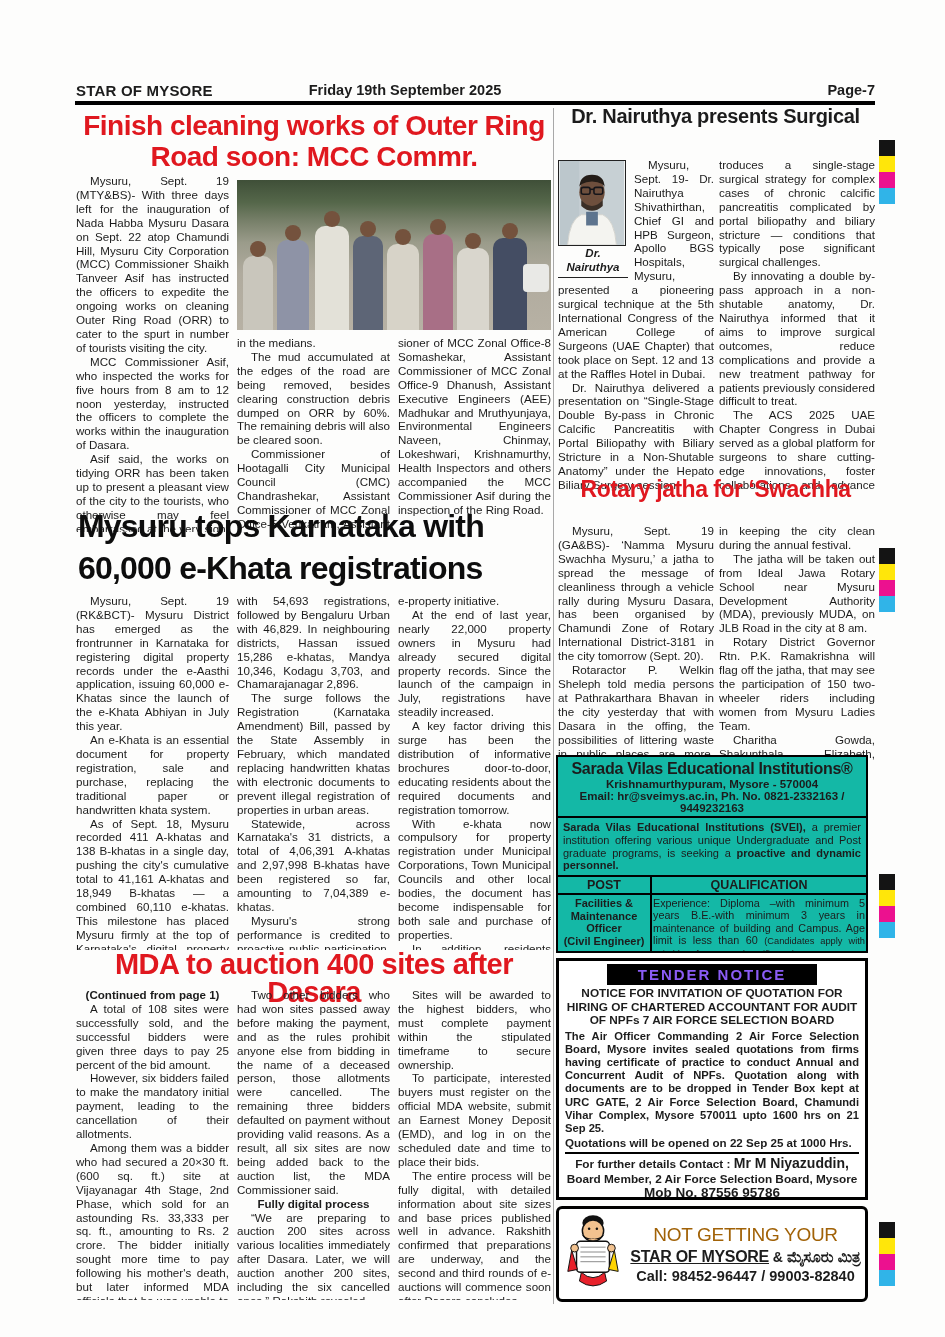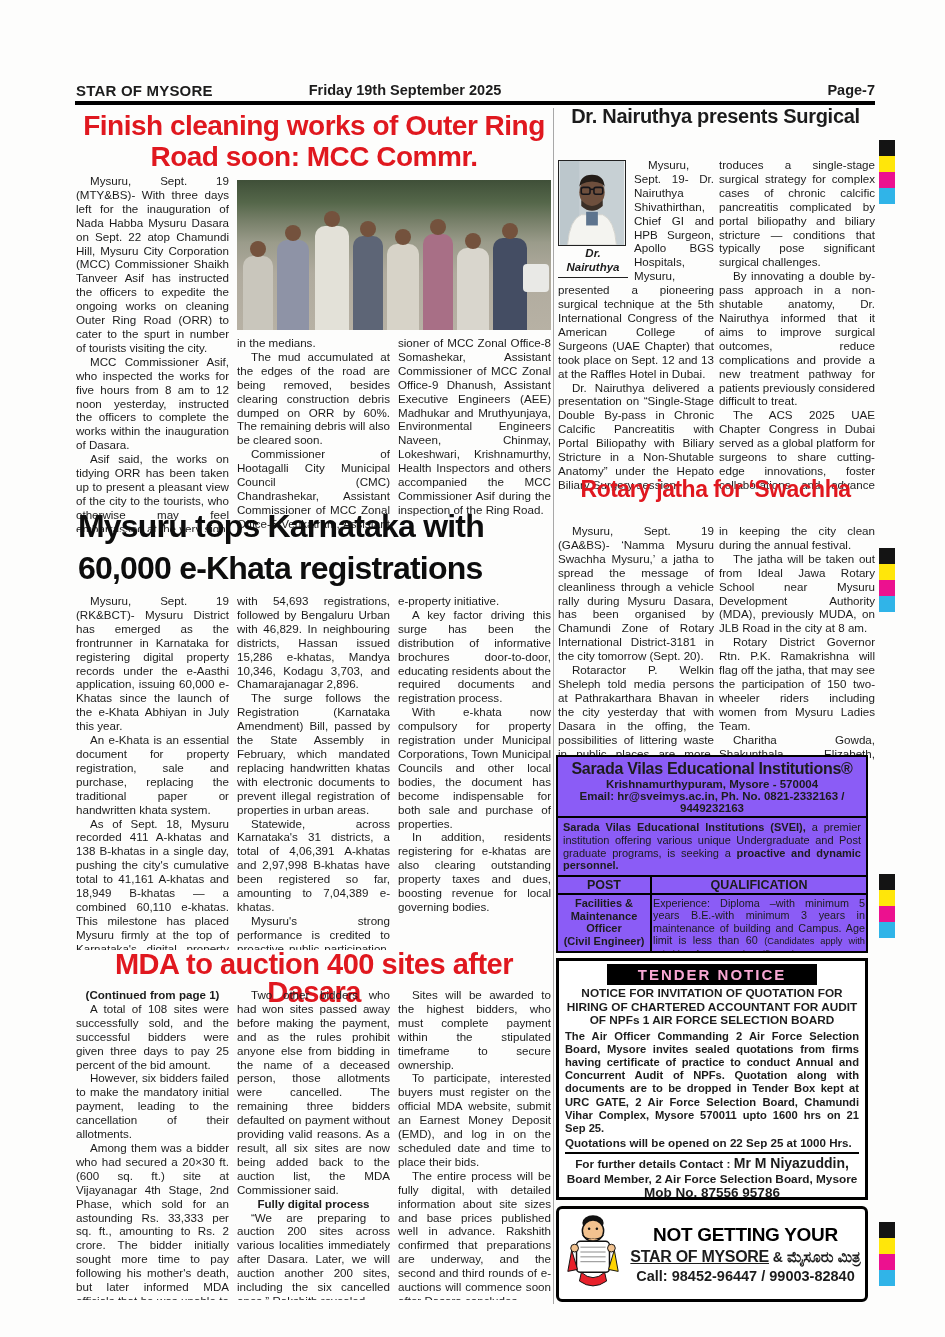--- a/index.html
+++ b/index.html
@@ -60,54 +60,54 @@
   .car { position:absolute; right:2px; bottom:38px; width:26px; height:28px; background:#e9e9e6; border-radius:4px; }
 
   
   .nai-photo { float:left; width:70px; margin:2px 6px 2px 0; }
   .nai-photo svg { display:block; border:1.5px solid #222; }
   .nai-cap { font-size:11.5px; font-weight:bold; font-style:italic; text-align:center;
     border-bottom:1.5px solid #222; padding:1px 0 2px; text-indent:0; }
 
   
   .svei { position:absolute; left:556px; top:755px; width:312px; height:198px; border:2.5px solid #000;
-    box-sizing:border-box; background:#8b5cf6; overflow:hidden; }
+    box-sizing:border-box; background:#14b8a6; overflow:hidden; }
   .svei-head { text-align:center; border-bottom:2px solid #000; padding:3px 2px 2px; }
   .svei-title { font-size:16px; font-weight:bold; letter-spacing:-.3px; }
   .svei-addr { font-size:11.5px; font-weight:bold; }
   .svei-mail { font-size:11.5px; font-weight:bold; }
   .svei-intro { padding:3px 5px; font-size:11px; line-height:12.8px; text-align:justify; border-bottom:2px solid #000; }
   .svei table { width:100%; border-collapse:collapse; }
   .svei th { border-bottom:2px solid #000; font-size:12.5px; padding:1px; }
   .svei th:first-child { border-right:2px solid #000; width:90px; }
   .svei td { border-bottom:2px solid #000; vertical-align:top; padding:2px 1px; }
   .svei td.post { border-right:2px solid #000; text-align:center; font-weight:bold; font-size:11px; line-height:12.6px; }
   .svei td.post p { margin:0; }
   .svei td.qual { font-size:10.8px; line-height:12.2px; text-align:justify; }
   .svei td.qual .small { font-size:9.3px; }
 
   
   .tender { position:absolute; left:556px; top:958px; width:312px; height:242px; border:3px solid #000;
     box-sizing:border-box; background:#fff; overflow:hidden; padding:3px 6px; }
-  .tender-bar { width:210px; margin:0 auto 2px; background:#000; color:#f9a8d4; text-align:center;
+  .tender-bar { width:210px; margin:0 auto 2px; background:#000; color:#8b5cf6; text-align:center;
     font-size:15px; font-weight:bold; letter-spacing:2px; padding:2px 0; }
   .tender-sub { font-size:11.8px; font-weight:bold; text-align:center; line-height:13.5px; margin-bottom:2px; }
   .tender-body { font-size:11.2px; font-weight:bold; text-align:justify; line-height:13.2px; }
   .tender-quote { font-size:11.6px; font-weight:bold; margin-top:1px; }
   .tender-contact { border-top:2px solid #000; margin-top:3px; padding-top:2px; text-align:center;
     font-size:11.8px; font-weight:bold; line-height:14.5px; }
   .tender-name { font-size:14px; }
   .tender-mob { font-size:13.5px; }
 
   
   .som { position:absolute; left:556px; top:1206px; width:312px; height:96px; border:3.5px solid #000;
     border-radius:6px; box-sizing:border-box; background:#fff; display:flex; align-items:center; overflow:hidden; }
   .som-mascot { flex:0 0 64px; padding-left:3px; }
   .som-text { flex:1; text-align:center; line-height:1.25; }
-  .som-l1 { color:#000000; font-size:19px; font-weight:bold; letter-spacing:-.3px; }
+  .som-l1 { color:#a16207; font-size:19px; font-weight:normal; letter-spacing:-.3px; }
   .som-brand { font-size:16px; font-weight:bold; text-decoration:underline; letter-spacing:-.3px; }
   .som-amp { font-size:14px; font-weight:bold; }
   .som-kn { font-size:15px; font-weight:bold; }
   .som-call { font-size:14.5px; font-weight:bold; }
 
   
   .regs { position:absolute; left:879px; width:16px; }
   .reg { width:16px; height:16px; }
   .rg-k { background:#141414; } .rg-y { background:#ffe60a; } .rg-m { background:#ec118f; } .rg-c { background:#30b4e8; }
   .regs.s1 { top:140px; } .regs.s2 { top:548px; } .regs.s3 { top:874px; } .regs.s4 { top:1222px; }
@@ -202,21 +202,22 @@
       <p>As of Sept. 18, Mysuru recorded 411 A-khatas and 138 B-khatas in a single day, pushing the city's cumulative total to 41,161 A-khatas and 18,949 B-khatas — a combined 60,110 e-khatas. This milestone has placed Mysuru firmly at the top of Karnataka's digital property documentation drive.</p>
     </div>
   <div class="col ekh-c2">
       <p class="noindent">with 54,693 registrations, followed by Bengaluru Urban with 46,829. In neighbouring districts, Hassan issued 15,286 e-khatas, Mandya 10,346, Kodagu 3,703, and Chamarajanagar 2,896.</p>
       <p>The surge follows the Registration (Karnataka Amendment) Bill, passed by the State Assembly in February, which mandated replacing handwritten khatas with electronic documents to prevent illegal registration of properties in urban areas.</p>
       <p>Statewide, across Karnataka's 31 districts, a total of 4,06,391 A-khatas and 2,97,998 B-khatas have been registered so far, amounting to 7,04,389 e-khatas.</p>
       <p>Mysuru's strong performance is credited to proactive public participation, the mandatory requirement for e-khata registration, and aggressive awareness campaigns under the State's</p>
     </div>
   <div class="col ekh-c3">
       <p class="noindent">e-property initiative.</p>
-      <p>A key factor driving this surge has been the distribution of informative brochures door-to-door, educating residents about the required documents and registration process.</p>
+      <p>At the end of last year, nearly 22,000 property owners in Mysuru had already secured digital property records. Since the launch of the campaign in July, registrations have steadily increased.</p>
+      <p>A key factor driving this surge has been the distribution of informative brochures door-to-door, educating residents about the required documents and registration tomorrow.</p>
       <p>With e-khata now compulsory for property registration under Municipal Corporations, Town Municipal Councils and other local bodies, the document has become indispensable for both sale and purchase of properties.</p>
       <p>In addition, residents registering for e-khatas are also clearing outstanding property taxes and dues, boosting revenue for local governing bodies.</p>
     </div>
 
   <div class="svei">
     <div class="svei-head">
       <div class="svei-title">Sarada Vilas Educational Institutions®</div>
       <div class="svei-addr">Krishnamurthypuram, Mysore - 570004</div>
       <div class="svei-mail">Email: hr@sveimys.ac.in, Ph. No. 0821-2332163 / 9449232163</div>
     </div>
@@ -258,21 +259,21 @@
       <p>“We are preparing to auction 200 sites across various localities immediately after Dasara. Later, we will auction another 200 sites, including the six cancelled ones,” Rakshith revealed.</p>
     </div>
   <div class="col mda-c3">
       <p>Sites will be awarded to the highest bidders, who must complete payment within the stipulated timeframe to secure ownership.</p>
       <p>To participate, interested buyers must register on the official MDA website, submit an Earnest Money Deposit (EMD), and log in on the scheduled date and time to place their bids.</p>
       <p>The entire process will be fully digital, with detailed information about site sizes and base prices published well in advance. Rakshith confirmed that preparations are underway, and the second and third rounds of e-auctions will commence soon after Dasara concludes.</p>
     </div>
 
   <div class="tender">
     <div class="tender-bar">TENDER NOTICE</div>
-    <div class="tender-sub">NOTICE FOR INVITATION OF QUOTATION FOR HIRING OF CHARTERED ACCOUNTANT FOR AUDIT OF NPFs 1 AIR FORCE SELECTION BOARD</div>
+    <div class="tender-sub">NOTICE FOR INVITATION OF QUOTATION FOR HIRING OF CHARTERED ACCOUNTANT FOR AUDIT OF NPFs 7 AIR FORCE SELECTION BOARD</div>
     <div class="tender-body">The Air Officer Commanding 2 Air Force Selection Board, Mysore invites sealed quotations from firms having certificate of practice to conduct Annual and Concurrent Audit of NPFs. Quotation along with documents are to be dropped in Tender Box kept at URC GATE, 2 Air Force Selection Board, Chamundi Vihar Complex, Mysore 570011 upto 1600 hrs on 21 Sep 25.</div>
     <div class="tender-quote">Quotations will be opened on 22 Sep 25 at 1000 Hrs.</div>
     <div class="tender-contact">
       <span>For further details Contact :  </span><span class="tender-name">Mr M Niyazuddin,</span>
       <div>Board Member, 2 Air Force Selection Board, Mysore</div>
       <div class="tender-mob">Mob No. 87556 95786</div>
     </div>
   </div>
 
   <div class="som">

